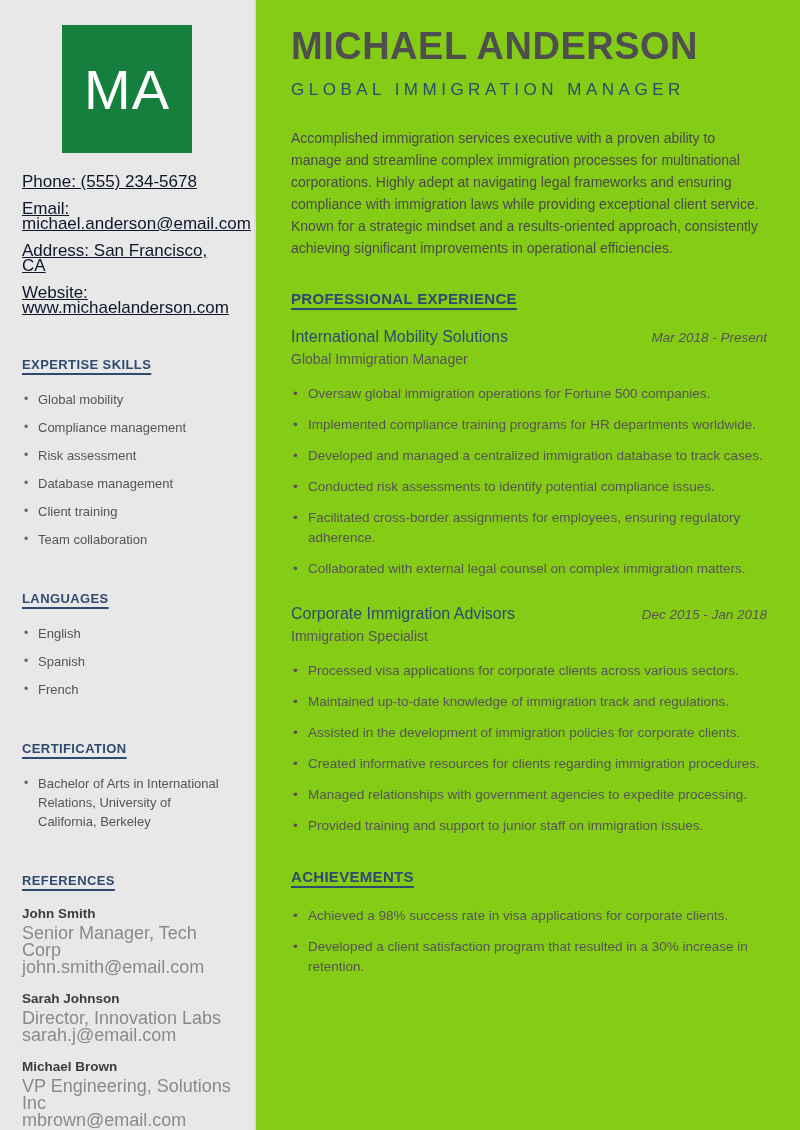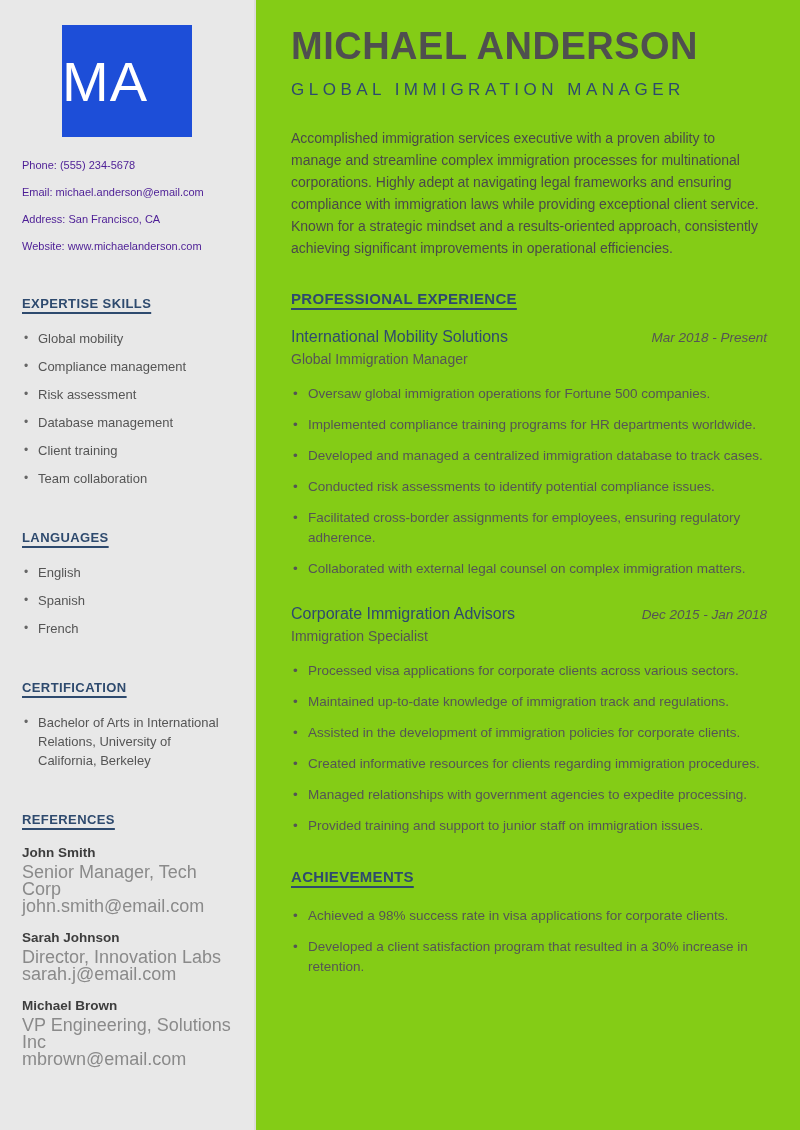--- a/index.html
+++ b/index.html
@@ -17,30 +17,30 @@
   }
 
   
   .sidebar {
     width: 256px; flex-shrink: 0;
     background: #e8e8e8;
     border-right: 2px solid #dcdcdc;
     padding: 25px 22px 20px 22px;
   }
   .avatar {
-    width: 130px; height: 112px;
-    background: #1d4ed8;
+    width: 130px; height: 128px;
+    background: #15803d;
     margin: 0 auto 21px auto;
-    display: flex; align-items: center; 
+    display: flex; align-items: center; justify-content: center;
   }
   .avatar-initials {
     color: #ffffff; font-size: 56px; font-weight: 400; letter-spacing: 1px;
   }
   .contact p {
-    font-size: 11px; color: #4c1d95; margin-bottom: 12px; line-height: 15px;
+    font-size: 17px; color: #0f172a; margin-bottom: 12px; line-height: 15px; text-decoration: underline;
   }
   .side-section { margin-top: 42px; }
   .side-title {
     font-size: 13px; font-weight: bold; color: #2e4a6e;
     letter-spacing: 0.4px;
     text-decoration: underline;
     text-decoration-thickness: 2px;
     text-underline-offset: 4px;
     margin-bottom: 18px;
   }

